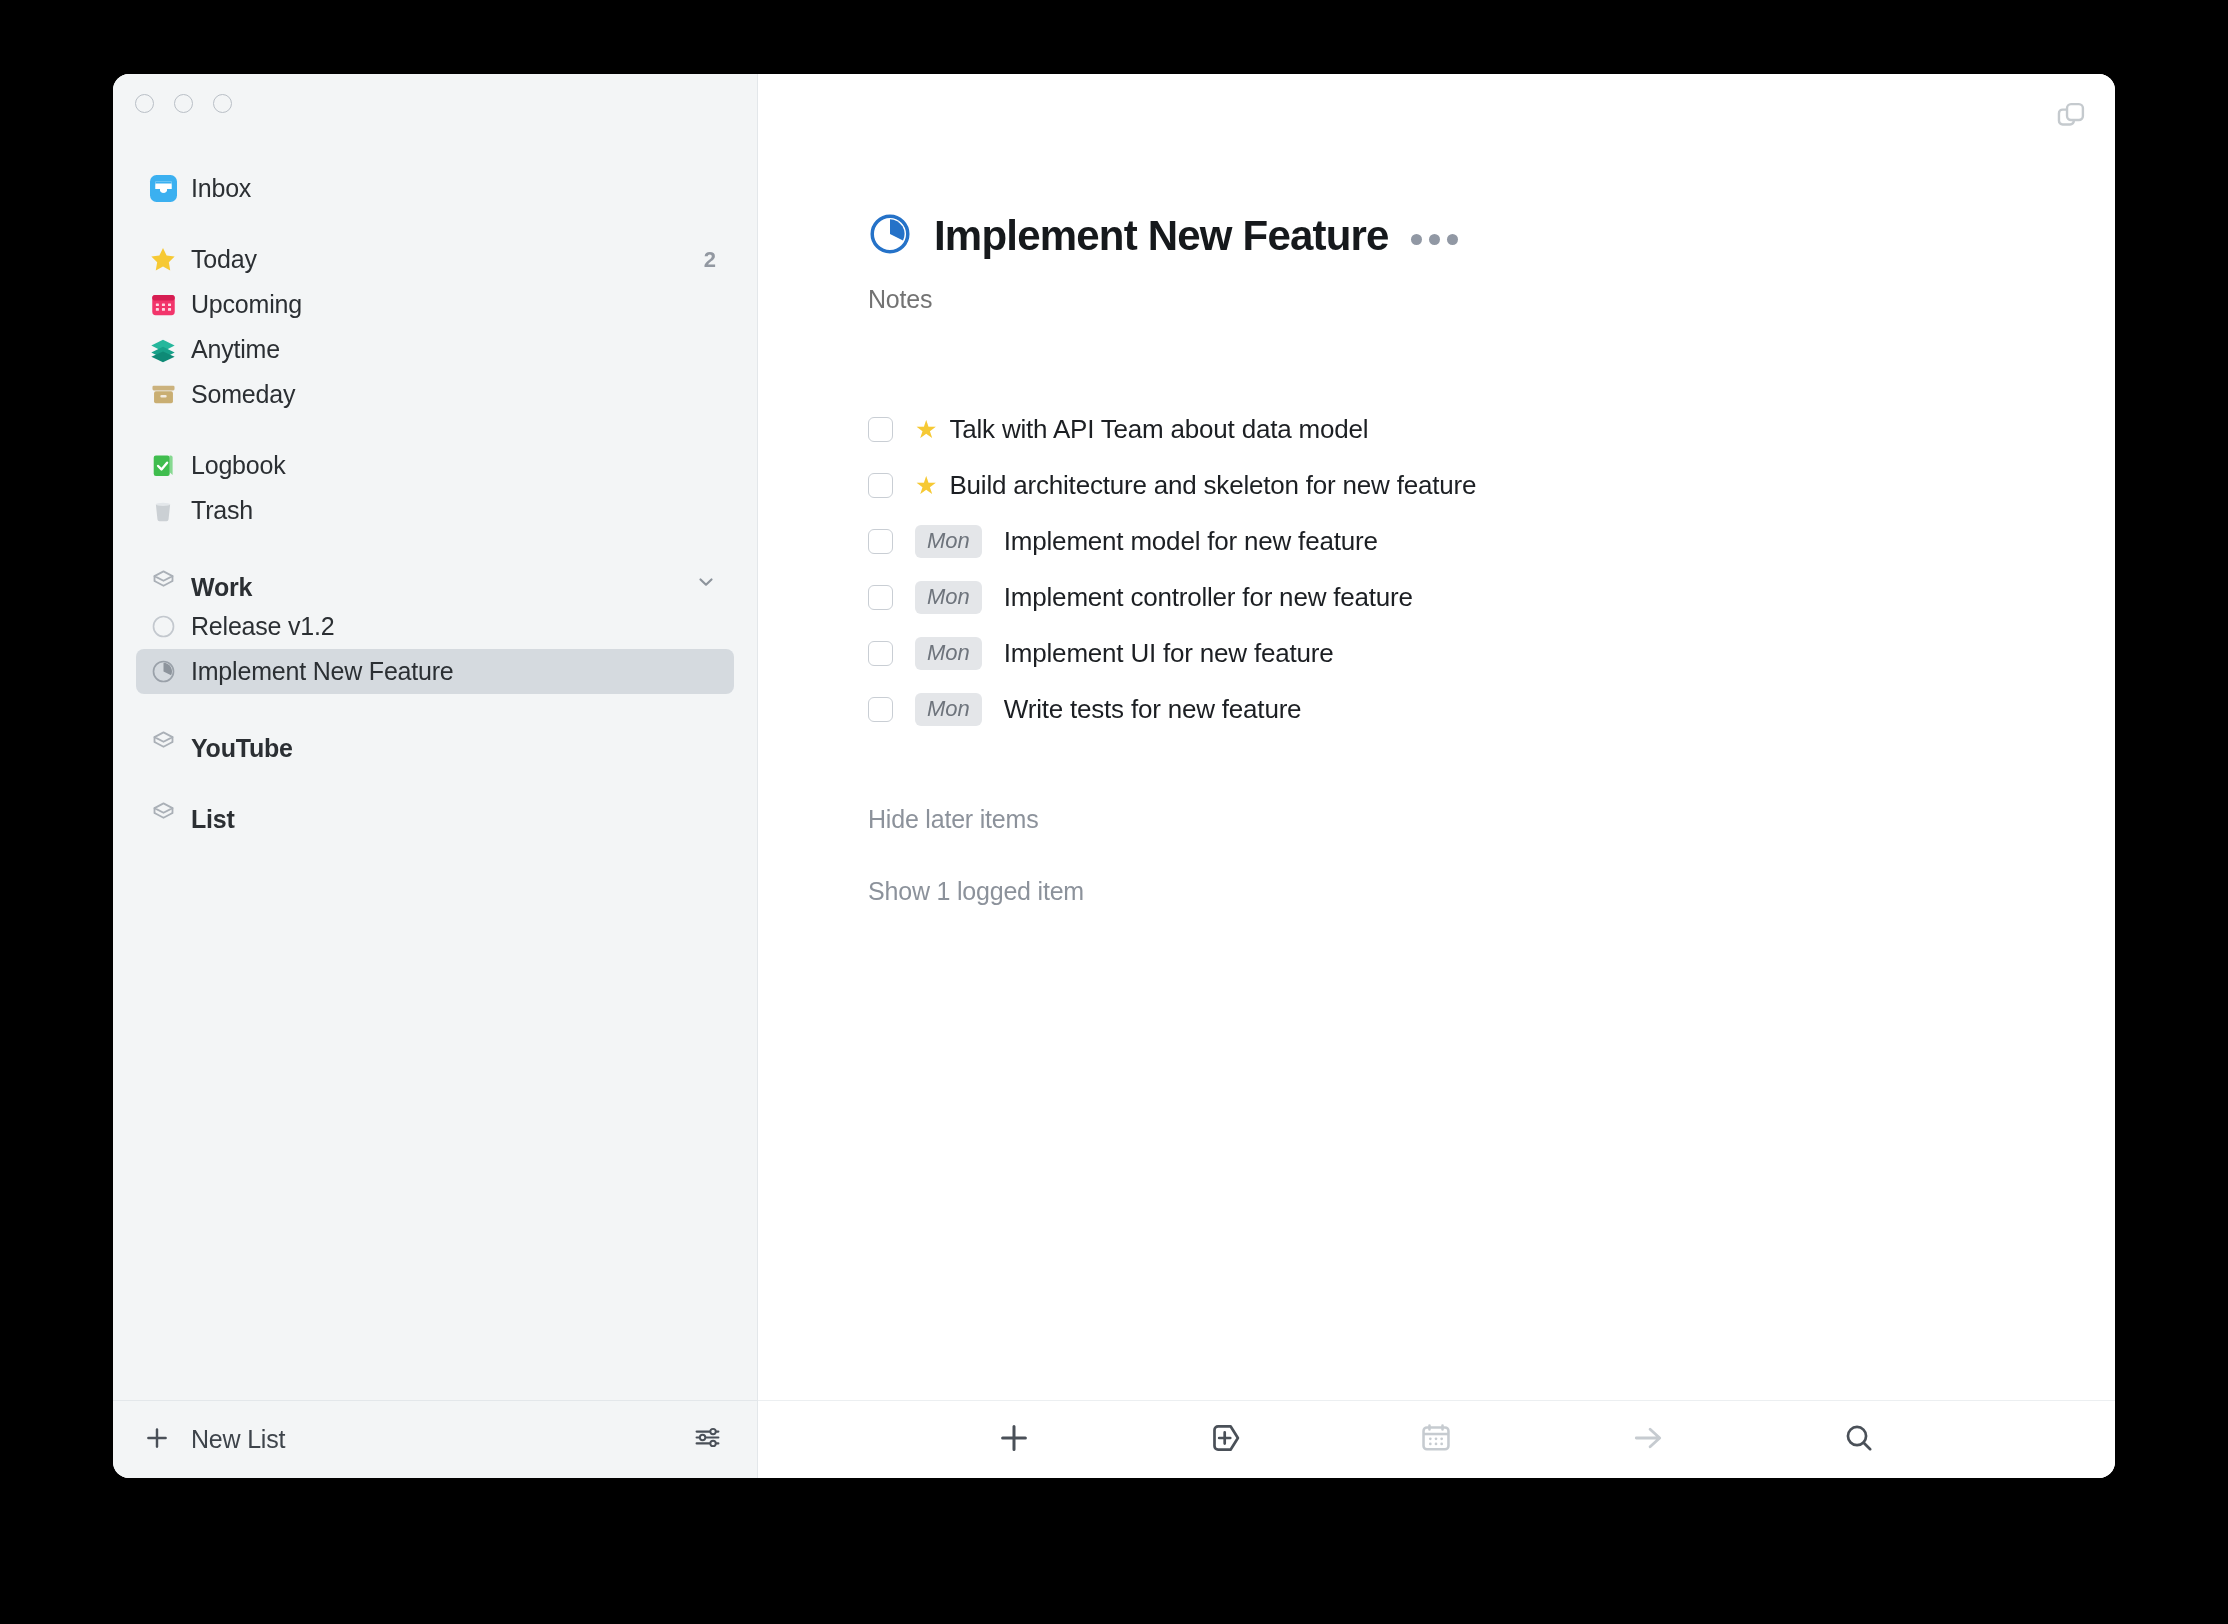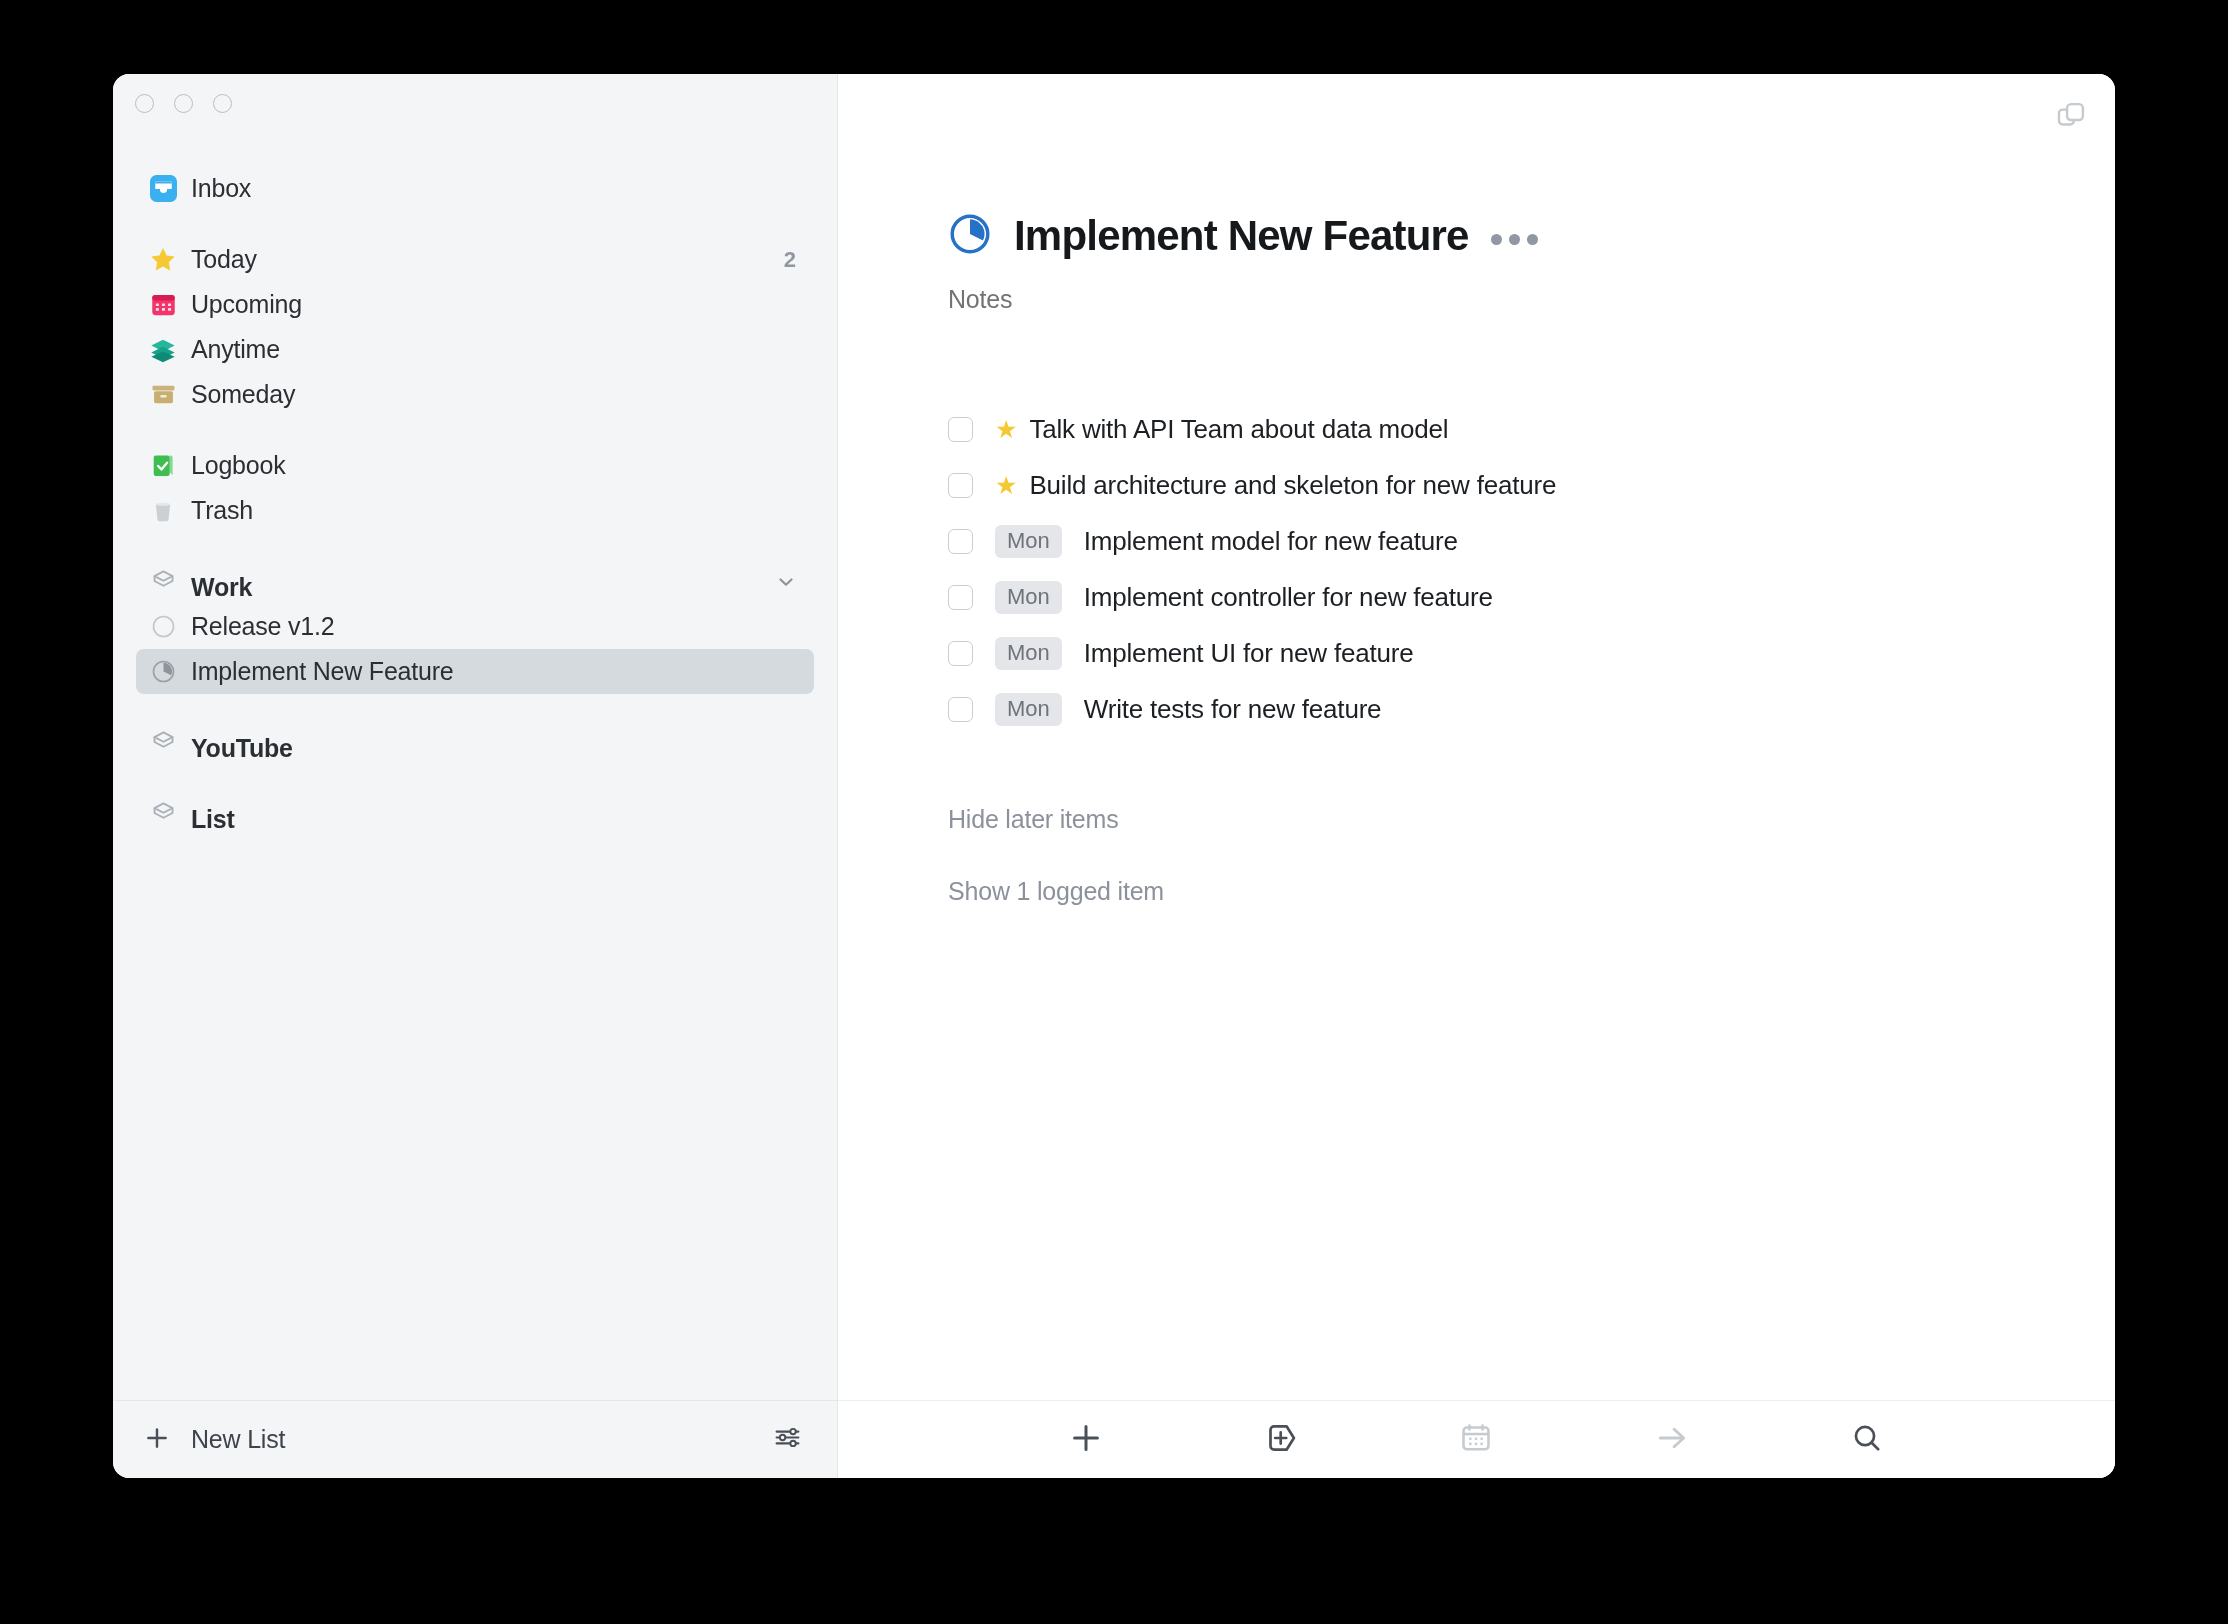--- a/index.html
+++ b/index.html
@@ -20,21 +20,21 @@
     height: 1404px;
     background: #ffffff;
     border-radius: 16px;
     overflow: hidden;
     display: flex;
     box-shadow: 0 0 0 0.5px rgba(0,0,0,0.18);
   }
 
   
   #sidebar {
-    width: 725px;
+    width: 645px;
     height: 100%;
     background: #f3f5f6;
     border-right: 1px solid #e3e7ea;
     position: relative;
     display: flex;
     flex-direction: column;
   }
 
   .traffic-lights {
     display: flex;
@@ -193,20 +193,21 @@
   }
   .day-badge {
     background: #e4e6e9;
     color: #6e747c;
     font-size: 22px;
     border-radius: 6px;
     padding: 5px 12px 6px;
     margin-right: 22px;
     line-height: 1;
     white-space: nowrap;
+    font-style: italic;
   }
   .todo-text {
     font-size: 26px;
     color: #1c1f23;
     letter-spacing: -0.2px;
     white-space: nowrap;
   }
 
   .link-row {
     font-size: 25px;

